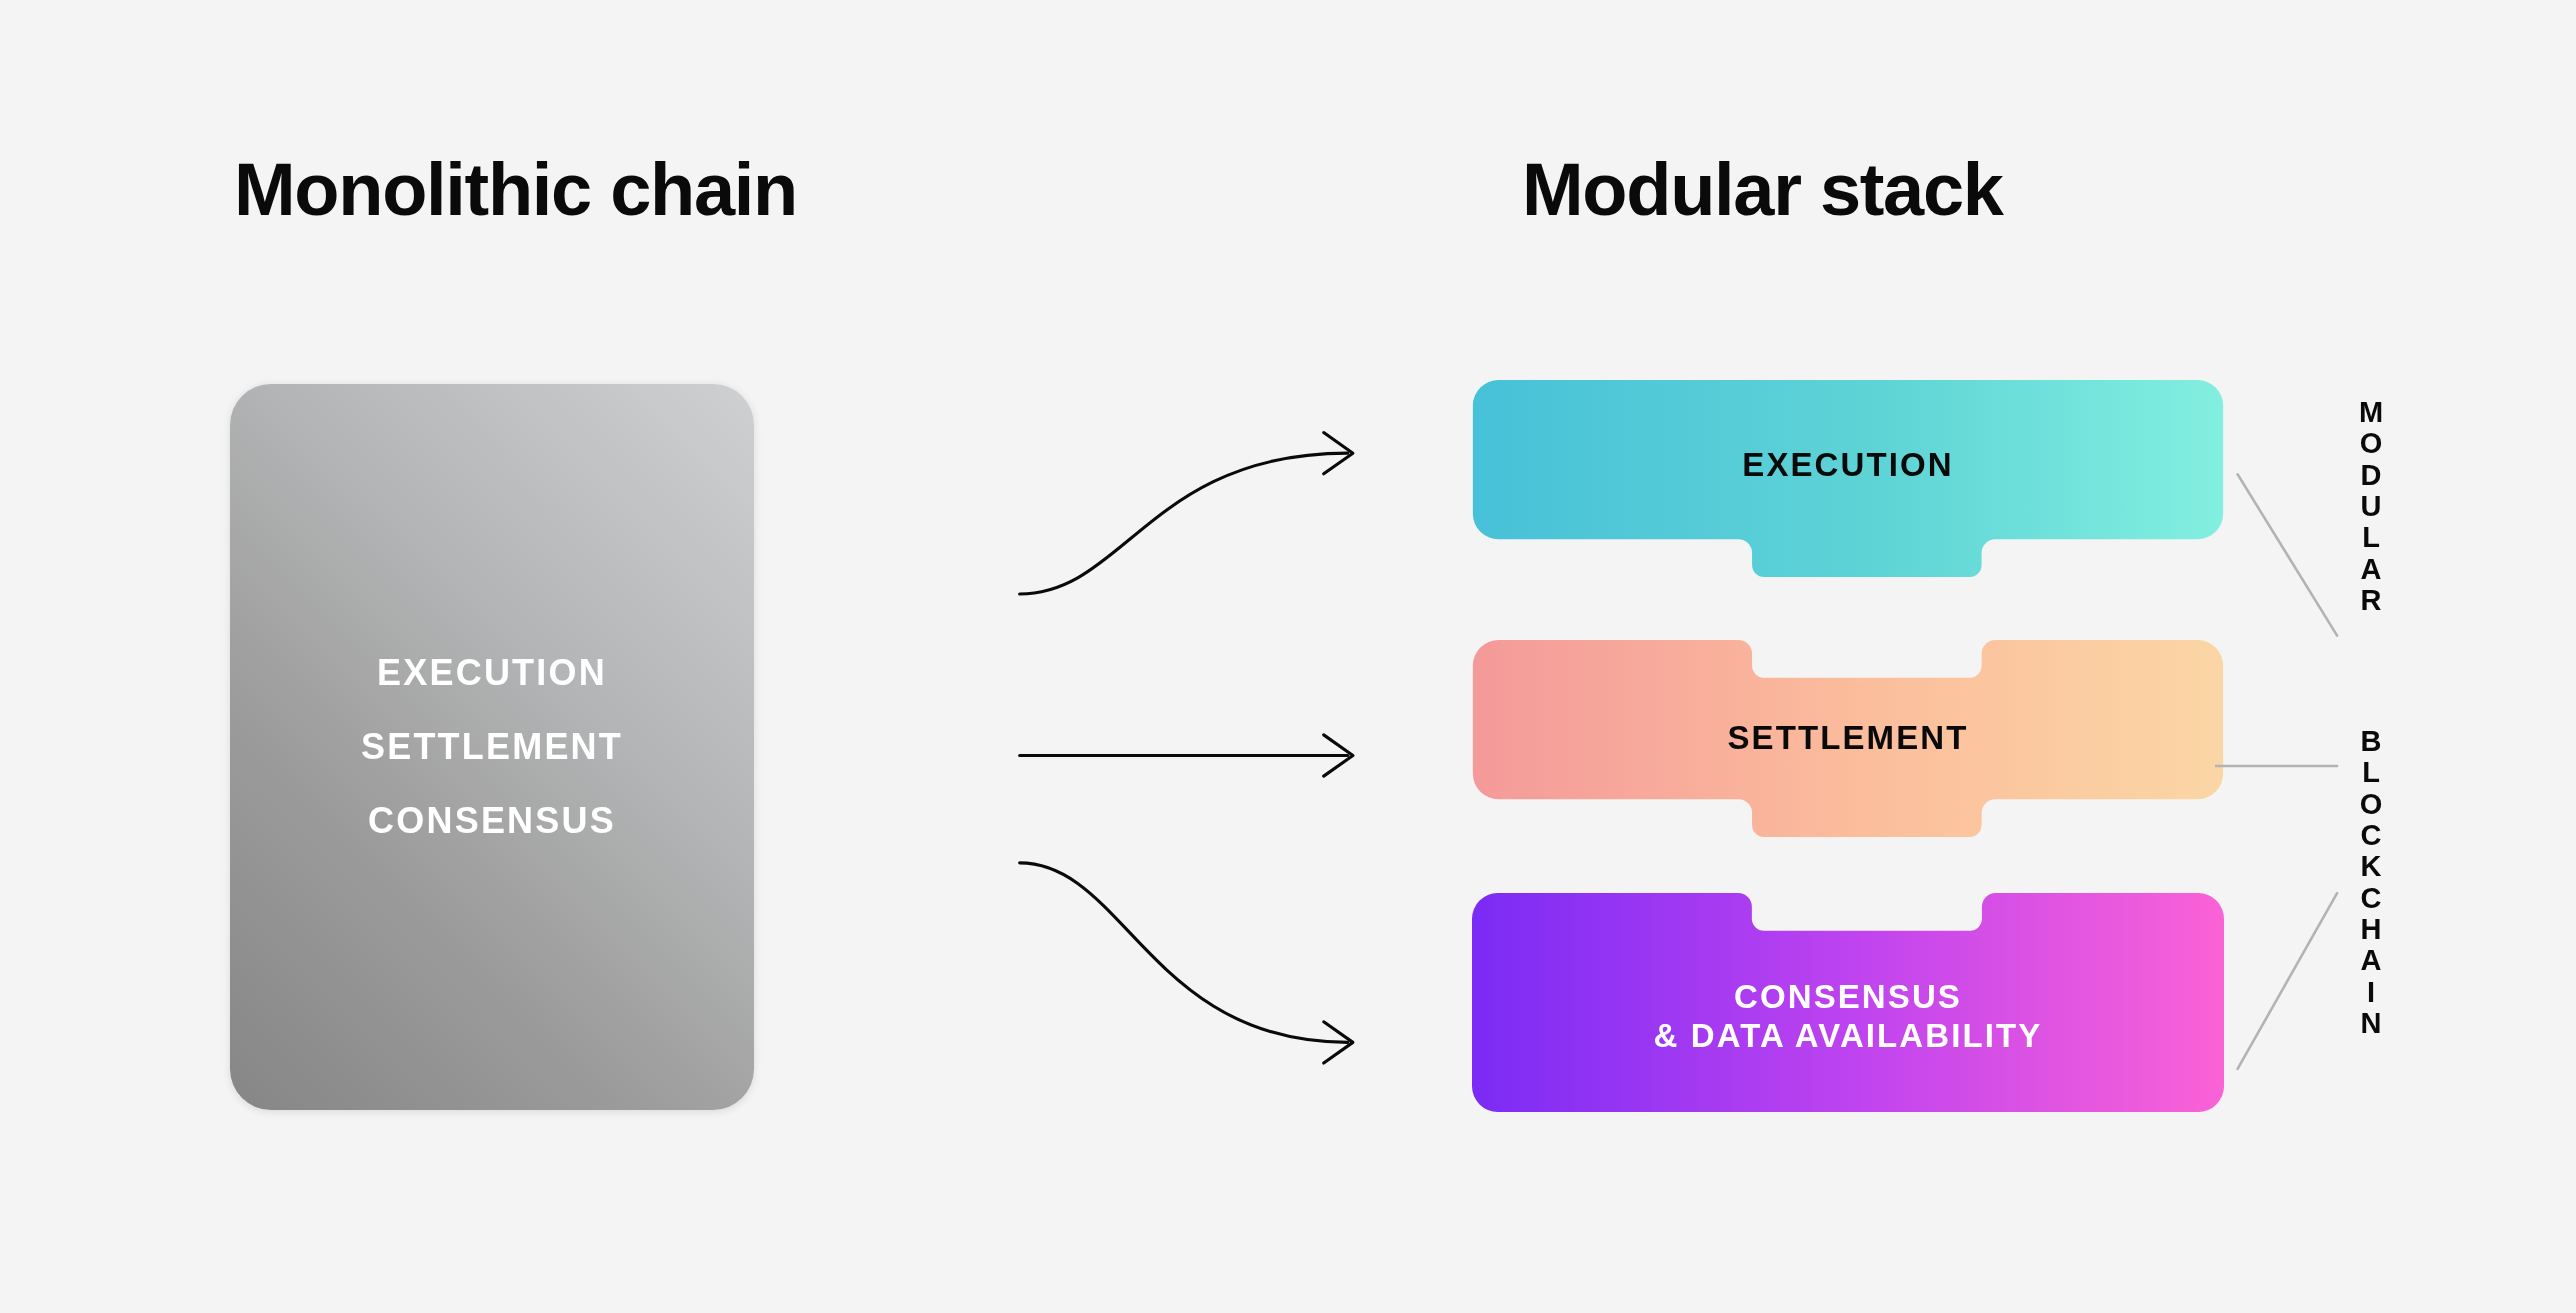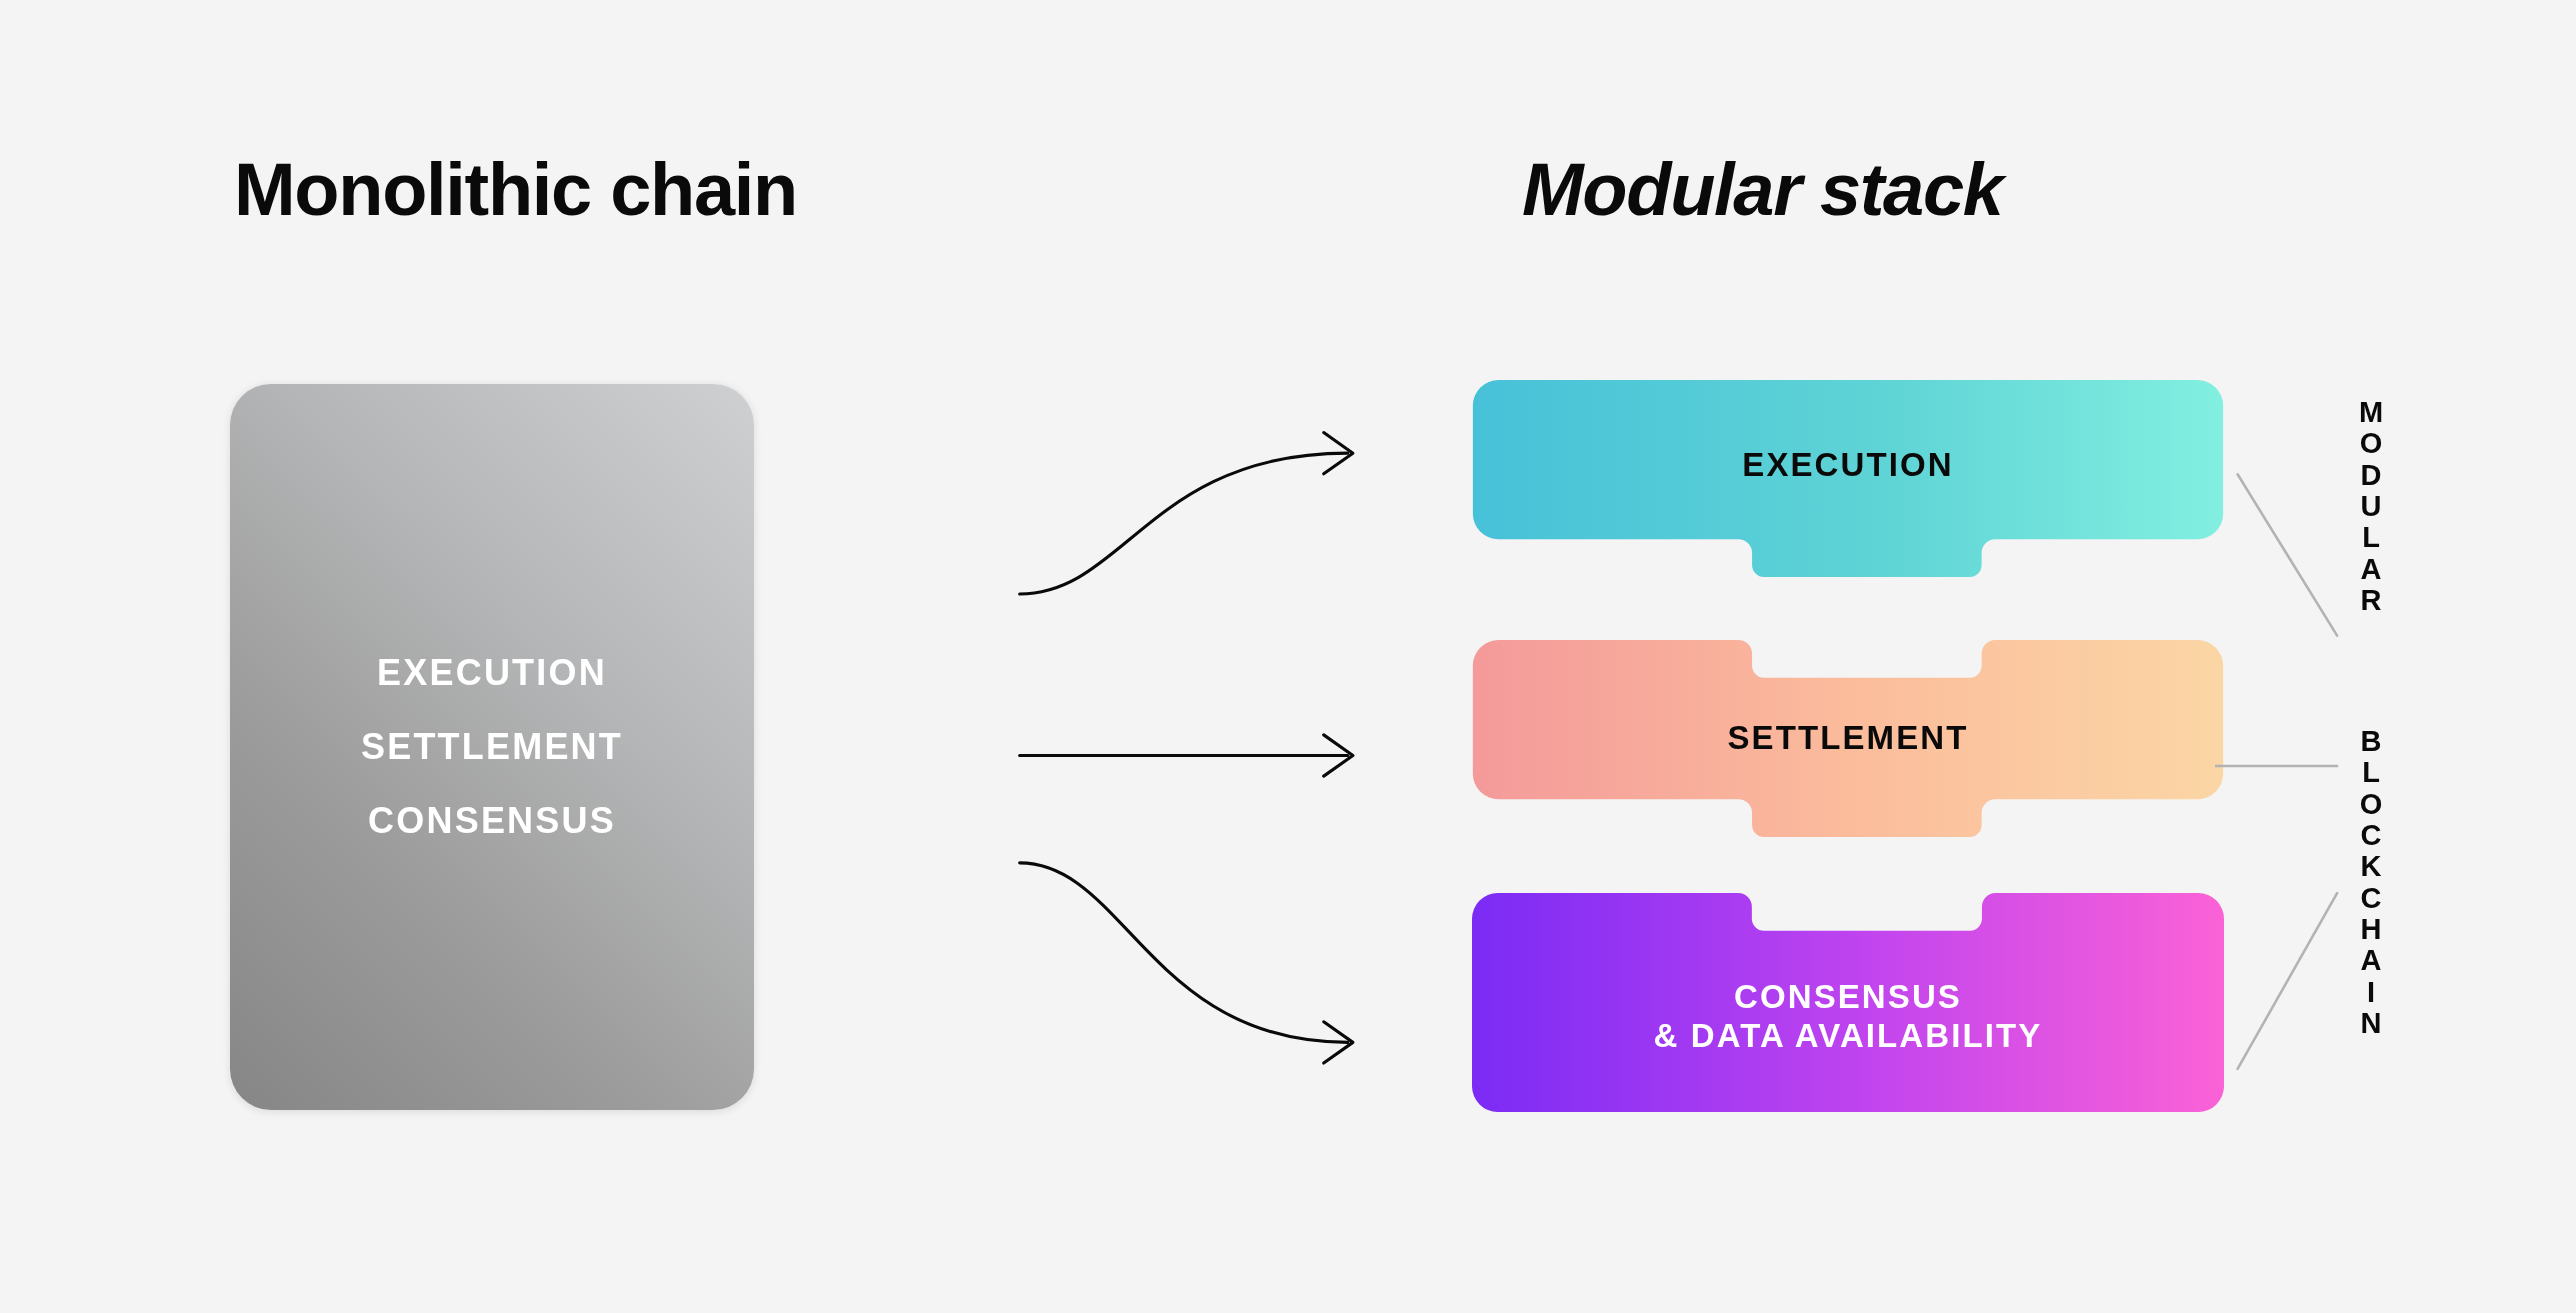--- a/index.html
+++ b/index.html
@@ -24,21 +24,21 @@
   .panel-title {
     position: absolute;
     font-size: 74px;
     font-weight: bold;
     color: #0a0a0a;
     letter-spacing: -1.3px;
     line-height: 1;
     white-space: nowrap;
   }
   #title-monolithic { left: 225px; top: 153px; margin-left: 9px; }
-  #title-modular    { left: 1522px; top: 153px; font-style: italic; }
+  #title-modular    { left: 1522px; top: 153px; }
 
   
   #monolithic-box {
     position: absolute;
     left: 230px;
     top: 384px;
     width: 524px;
     height: 726px;
     border-radius: 41px;
     background: linear-gradient(45deg, #868686 0%, #9b9b9b 32%, #b4b5b6 62%, #cfd0d2 100%);

